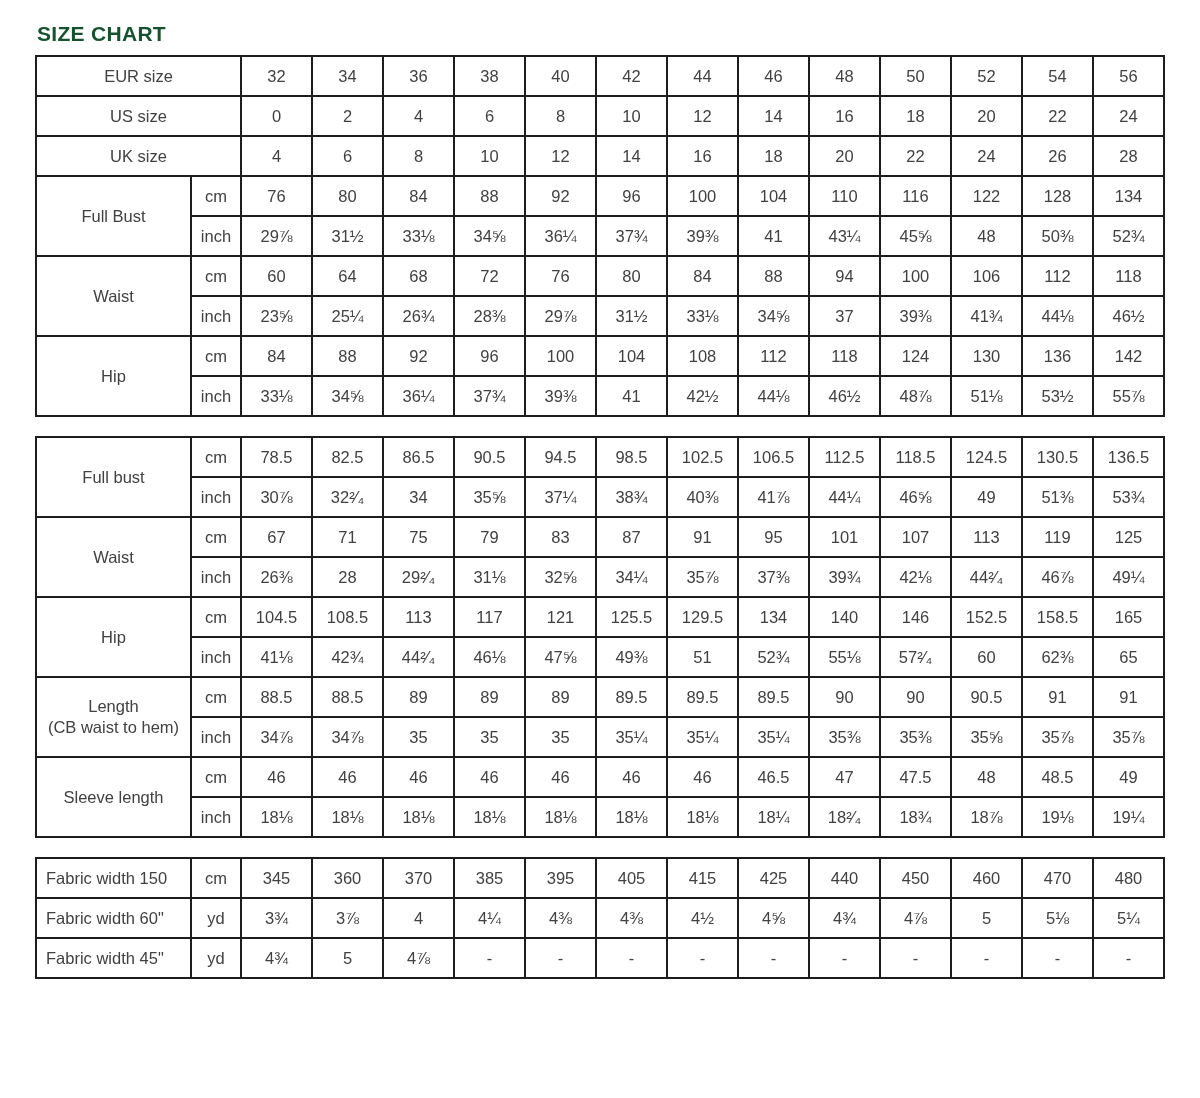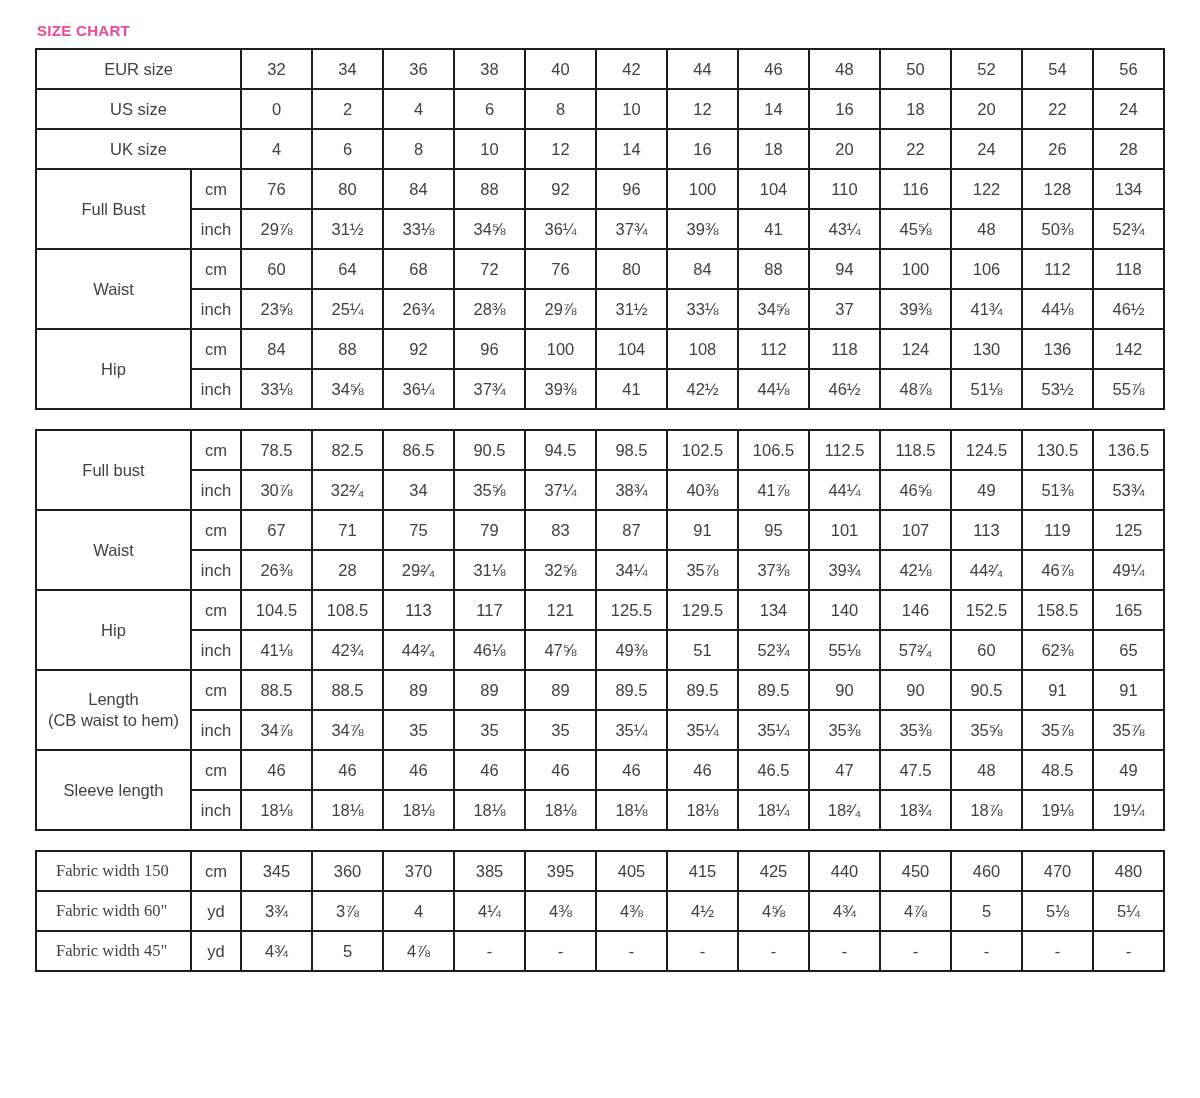--- a/index.html
+++ b/index.html
@@ -2,37 +2,37 @@
 <html><head>
 <meta charset="utf-8">
 <style>
   html, body { margin:0; padding:0; background:#ffffff; }
   .page {
     width:1200px; height:1098px; box-sizing:border-box;
     padding:22px 35px 0 35px; background:#ffffff;
     font-family:"Liberation Sans", sans-serif; color:#414141;
   }
   .section-title {
-    font-size:15px; font-weight:700; color:#ec4899;
+    font-size:21px; font-weight:700; color:#14532d;
     letter-spacing:0.3px; margin:0 0 9px 2px;
     font-family:"Liberation Sans", sans-serif;
   }
   table.grid {
     border-collapse:collapse; table-layout:fixed;
     width:1130px; margin:0 0 19px 0;
   }
   table.grid td {
     border:2px solid #1d1d1d; height:40px; box-sizing:border-box;
     text-align:center; vertical-align:middle;
     font-size:16.5px; font-weight:400; color:#414141;
     padding:0 2px; overflow:hidden;
   }
   td.label-cell { white-space:pre-line; line-height:1.25;margin-left:29px; }
   td.unit-cell  { font-size:16px; }
-  table.labels-left td.label-cell { text-align:left; padding-left:19px;font-family:Liberation Serif, serif; }
+  table.labels-left td.label-cell { text-align:left; padding-left:9px; }
 </style>
 </head>
 <body>
 
 <div class="page">
 
   <h2 class="section-title">SIZE CHART</h2>
   <table class="grid">
       <colgroup>
         <col style="width: 155px;">

